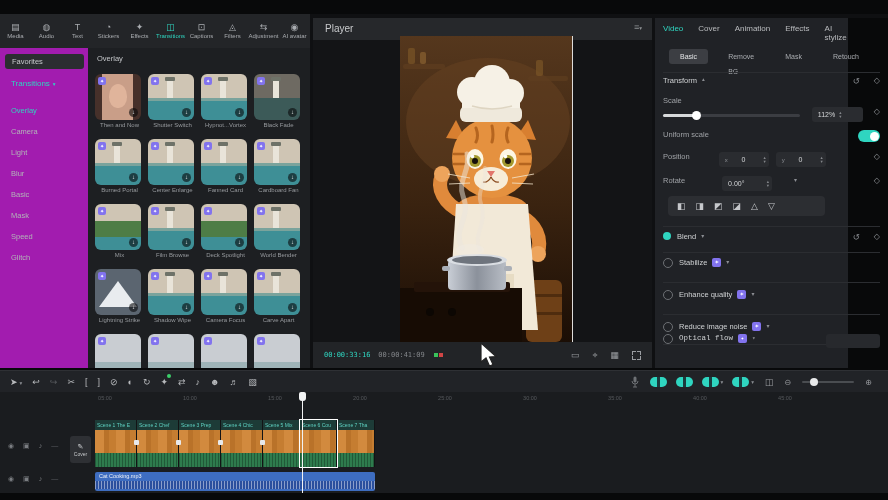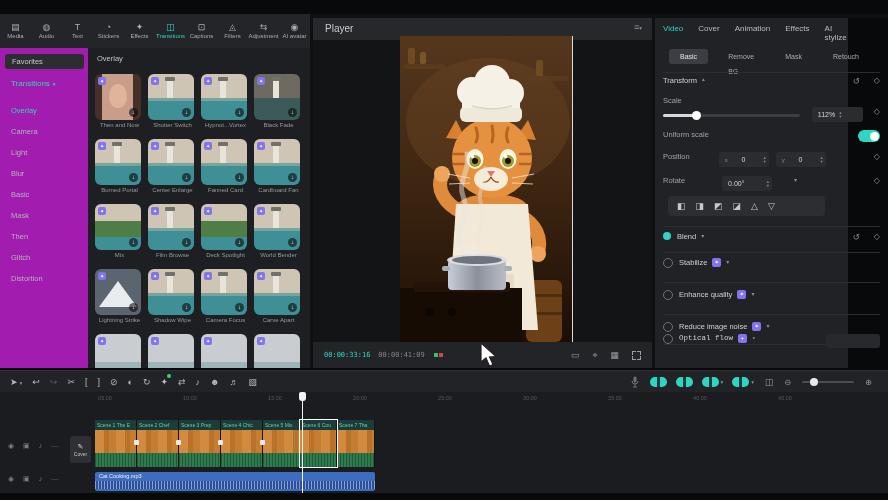--- a/index.html
+++ b/index.html
@@ -191,23 +191,22 @@
     <div id="sidebar">
       <div class="fav">Favorites</div>
       <div class="cat"><span>Transitions</span><span class="caret">▾</span></div>
       <div id="side-list">
           <div class="side-item active">Overlay</div>
           <div class="side-item">Camera</div>
           <div class="side-item">Light</div>
           <div class="side-item">Blur</div>
           <div class="side-item">Basic</div>
           <div class="side-item">Mask</div>
-          <div class="side-item">Then</div>
+          <div class="side-item">Speed</div>
           <div class="side-item">Glitch</div>
-          <div class="side-item">Distortion</div>
         </div>
     </div>
     <div id="grid-header">Overlay</div>
     <div id="grid">
         <div class="gitem">
           <div class="thumb portrait">
             <div class="face"></div>
             <span class="badge">✦</span>
             <span class="dl">↓</span>
           </div>

